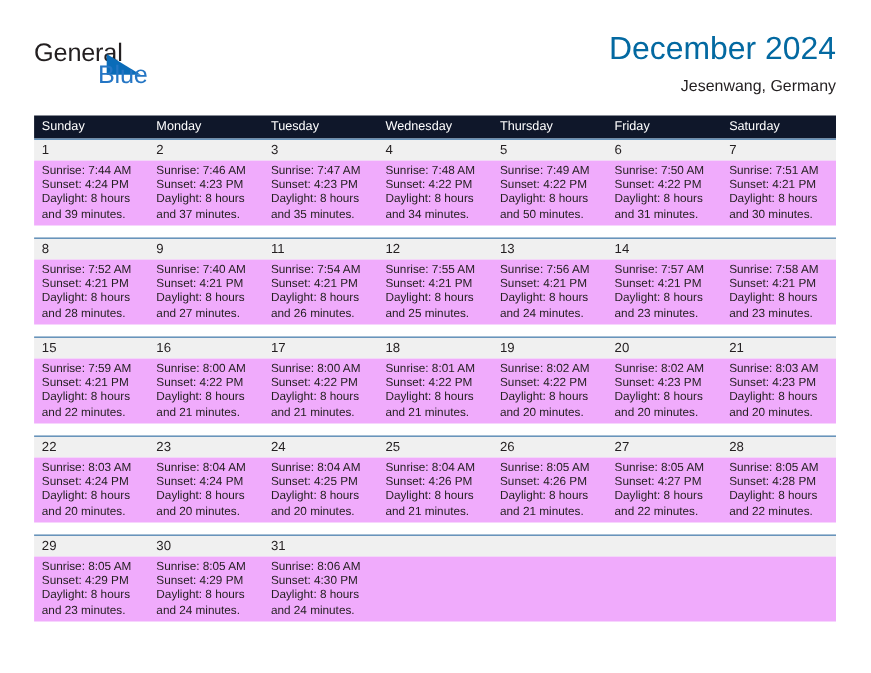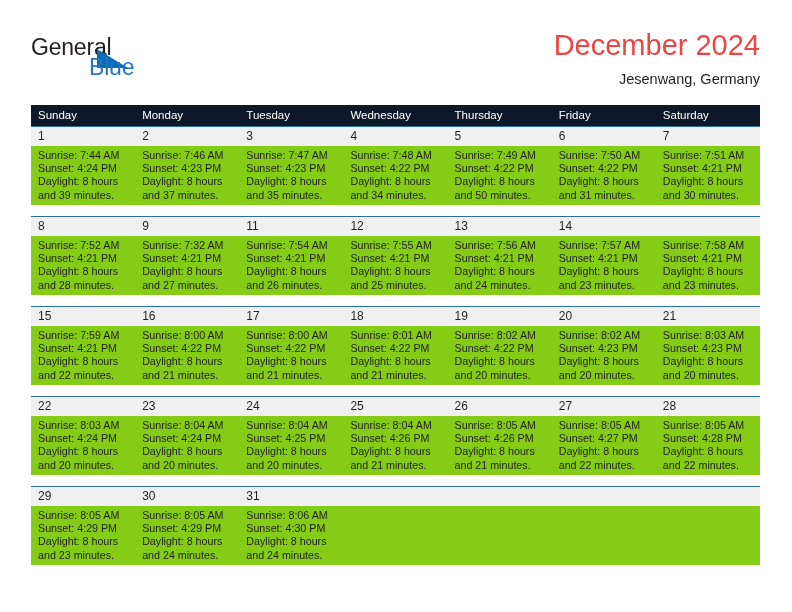--- a/index.html
+++ b/index.html
@@ -68,21 +68,21 @@
 
   .title-block {
     position: absolute;
     right: 0;
     top: 0;
     text-align: right;
   }
   .cal-title {
     font-size: 29px;
     line-height: 34px;
-    color: #ef4444;
+    color: #0369a1;
     font-weight: normal;
     white-space: nowrap;
   }
   .cal-subtitle {
     margin-top: 8px;
     font-size: 14.5px;
     line-height: 18px;
     color: #231f20;
     white-space: nowrap;
   }
@@ -129,21 +129,21 @@
     border-top: 1.5px solid #2e6da4;
     height: 19px;
   }
   .daynum {
     font-size: 12px;
     line-height: 19px;
     padding-left: 7px;
     color: #231f20;
   }
   .detail-row {
-    background: #84cc16;
+    background: #f0abfc;
     height: 59px;
   }
   .detail {
     padding-left: 7px;
     padding-top: 3px;
     font-size: 10.7px;
     line-height: 13.2px;
     color: #231f20;
   }
   .detail div {
@@ -309,21 +309,21 @@
         <div class="cell">
             <div class="detail">
               <div>Sunrise: 7:52 AM</div>
               <div>Sunset: 4:21 PM</div>
               <div>Daylight: 8 hours</div>
               <div>and 28 minutes.</div>
             </div>
           </div>
         <div class="cell">
             <div class="detail">
-              <div>Sunrise: 7:32 AM</div>
+              <div>Sunrise: 7:40 AM</div>
               <div>Sunset: 4:21 PM</div>
               <div>Daylight: 8 hours</div>
               <div>and 27 minutes.</div>
             </div>
           </div>
         <div class="cell">
             <div class="detail">
               <div>Sunrise: 7:54 AM</div>
               <div>Sunset: 4:21 PM</div>
               <div>Daylight: 8 hours</div>

